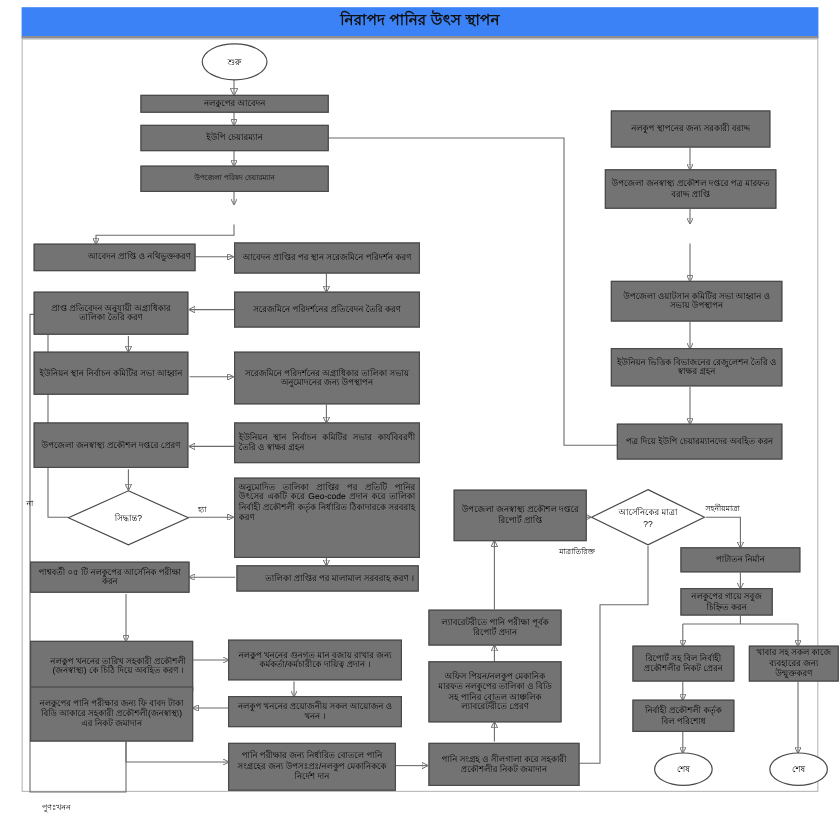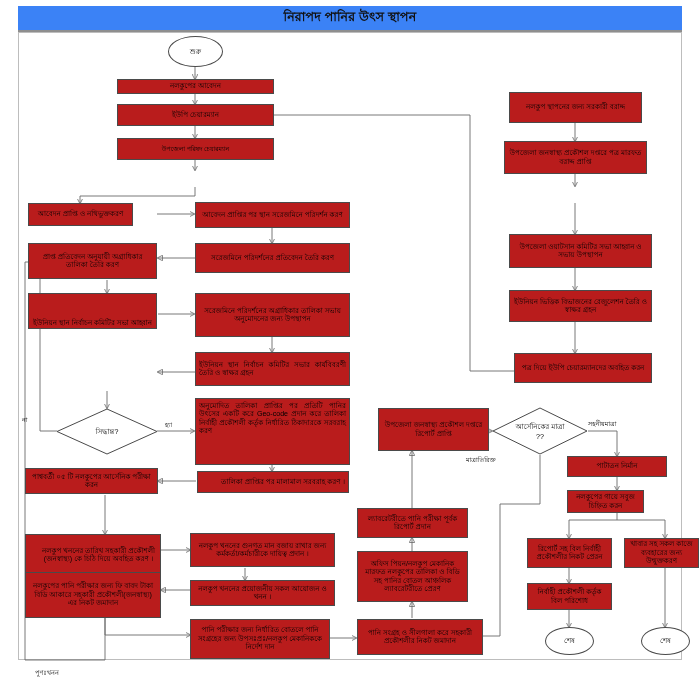--- a/index.html
+++ b/index.html
@@ -46,21 +46,21 @@
     width: 664px;
     height: 628px;
     border: 1px solid #bdbdbd;
     box-sizing: border-box;
   }
   
   .node {
     position: absolute;
     box-sizing: border-box;
     border: 1px solid #4a4a4a;
-    background: #b91c1c;
+    background: #737373;
     display: flex;
     align-items: center;
     justify-content: center;
     text-align: center;
     line-height: 1.18;
     color: #000;
     padding: 1px 3px;
     font-size: 7.1px;
     z-index: 3;
   }
@@ -238,48 +238,51 @@
 
   <div class="node" style="left:117px; top:104px; width:157px; height:22px;">
     <span>ইউপি চেয়ারম্যান</span>
   </div>
 
   <div class="node sm" style="left:117px; top:138px; width:157px; height:22px;">
     <span>উপজেলা পরিষদ চেয়ারম্যান</span>
   </div>
 
 
-  <div class="node" style="left:28px; top:203px; width:105px; height:23px;">
+  <div class="node" style="left:28px; top:203px; width:135px; height:23px;justify-content:flex-end;">
     <span>আবেদন প্রাপ্তি ও নথিভুক্তকরণ</span>
   </div>
 
   <div class="node" style="left:195px; top:202px; width:155px; height:26px;">
     <span>আবেদন প্রাপ্তির পর স্থান সরেজমিনে পরিদর্শন করণ</span>
   </div>
 
   <div class="node" style="left:195px; top:243px; width:155px; height:30px;">
     <span>সরেজমিনে পরিদর্শনের প্রতিবেদন তৈরি করণ</span>
   </div>
 
   <div class="node" style="left:28px; top:243px; width:129px; height:36px;">
     <span>প্রাপ্ত প্রতিবেদন অনুযায়ী অগ্রাধিকার তালিকা তৈরি করণ</span>
   </div>
 
-  <div class="node" style="left:28px; top:293px; width:129px; height:36px;align-items:flex-end;">
+  <div class="node" style="left:28px; top:293px; width:129px; height:36px;">
     <span>ইউনিয়ন স্থান নির্বাচন কমিটির সভা আহ্বান</span>
   </div>
 
   <div class="node" style="left:195px; top:293px; width:155px; height:44px;">
     <span>সরেজমিনে পরিদর্শনের অগ্রাধিকার তালিকা সভায় অনুমোদনের জন্য উপস্থাপন</span>
   </div>
 
   <div class="node just" style="left:195px; top:352px; width:155px; height:34px;">
     <span>ইউনিয়ন  স্থান  নির্বাচন  কমিটির সভার  কার্যবিবরণী  তৈরি  ও  স্বাক্ষর গ্রহন</span>
   </div>
 
+  <div class="node" style="left:28px; top:352px; width:129px; height:38px;">
+    <span>উপজেলা জনস্বাস্থ্য প্রকৌশল দপ্তরে প্রেরণ</span>
+  </div>
 
   <div class="diamond-wrap" style="left:56px; top:408px; width:102px; height:47px;">
     <svg width="102" height="47" viewBox="0 0 102 47">
       <polygon points="51,1 101,23.5 51,46 1,23.5" fill="#ffffff" stroke="#4a4a4a" stroke-width="1"></polygon>
     </svg>
     <div class="diamond-label">
       <span>সিদ্ধান্ত?</span>
     </div>
   </div>
   <span class="edge-label" style="left:22px; top:415px;">না</span>

